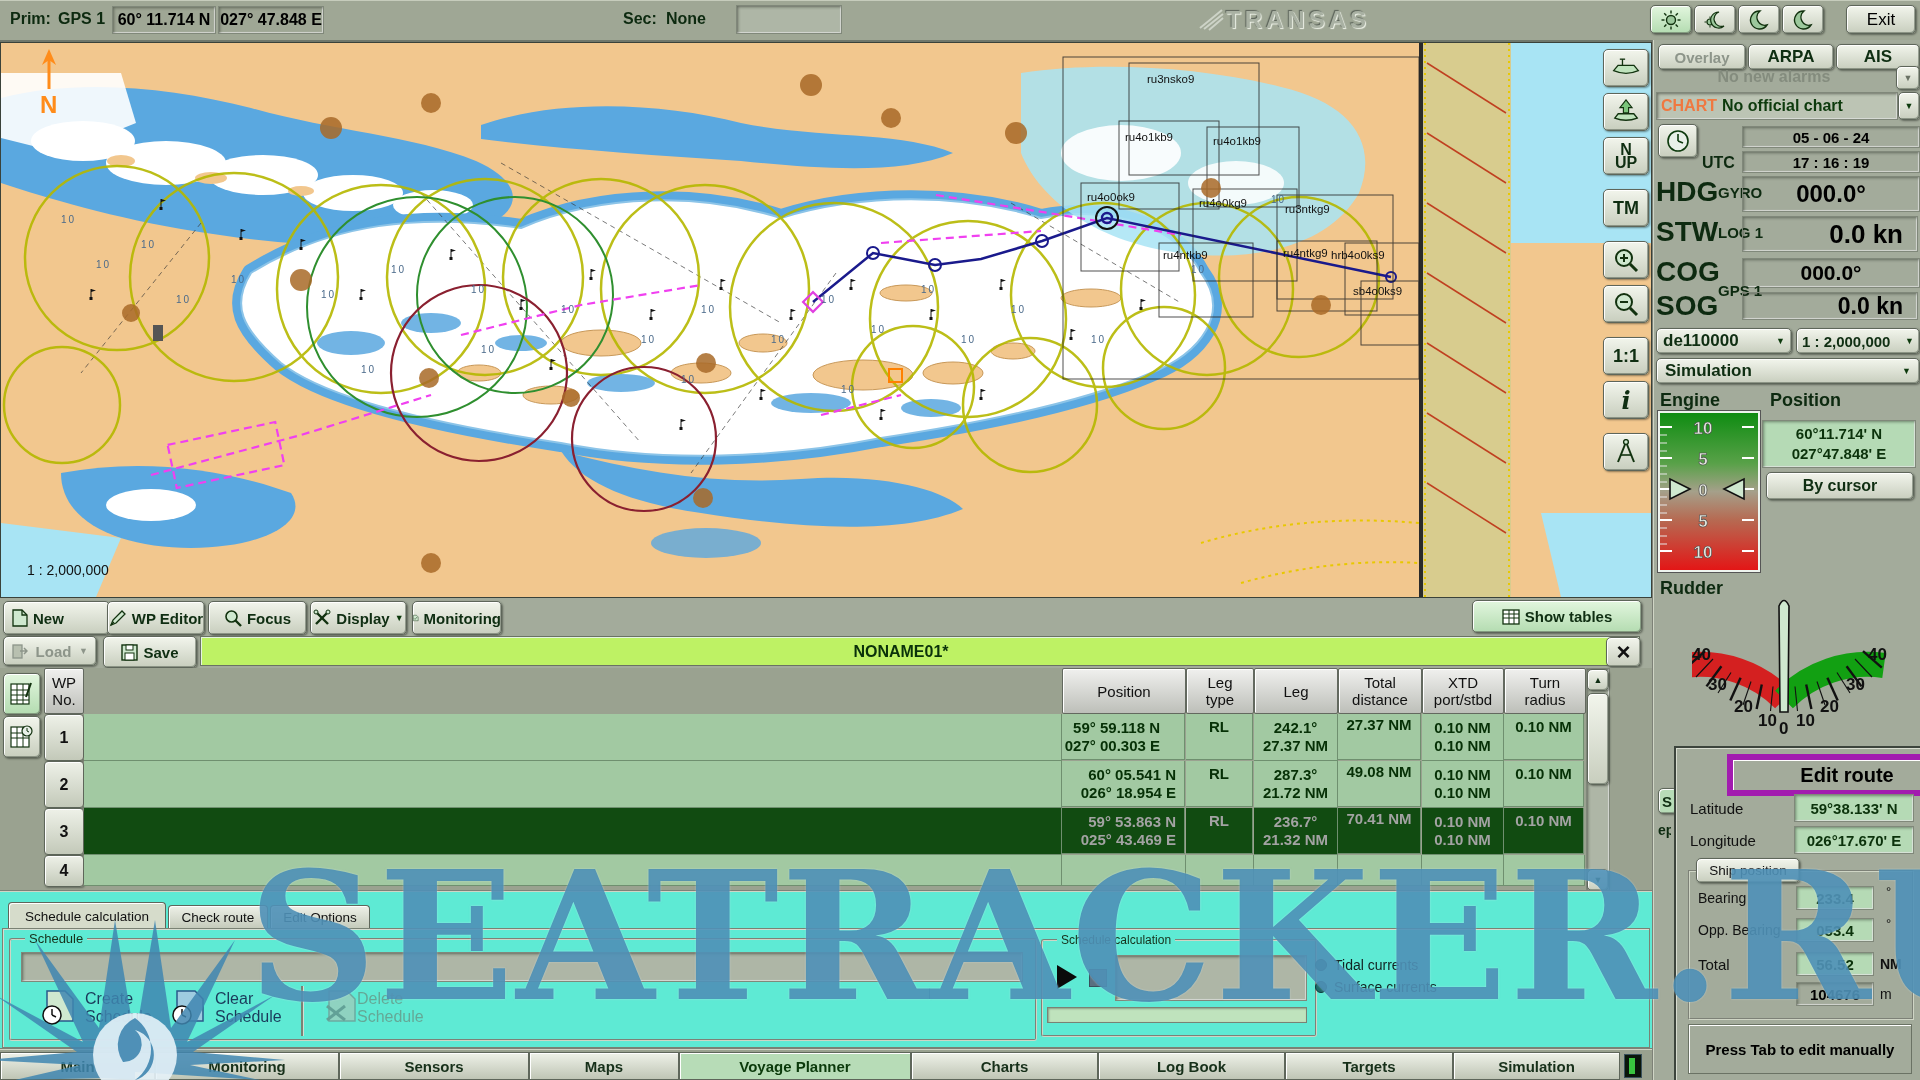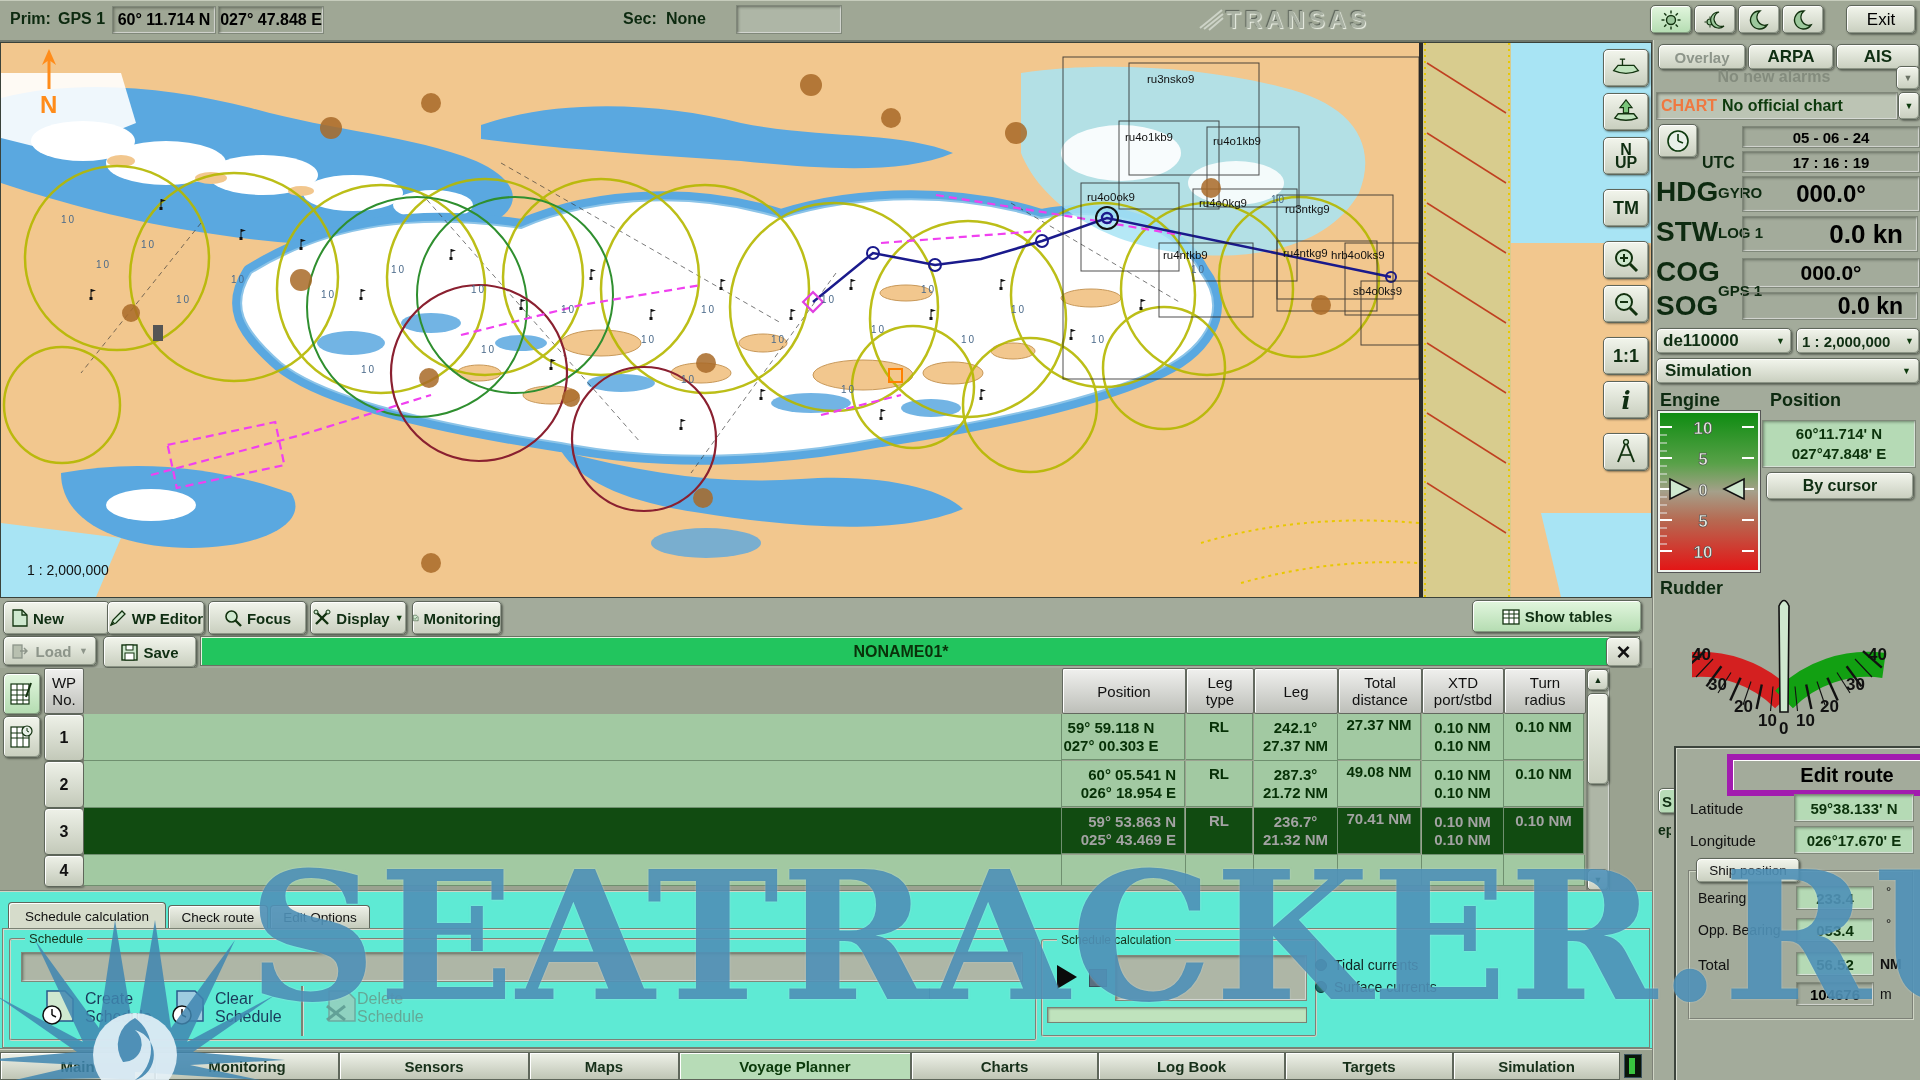--- a/index.html
+++ b/index.html
@@ -566,20 +566,21 @@
       <div class="valbox greenbox" style="left:120px;top:138px;width:76px;height:22px;justify-content:center;font-size:15px;">233.4</div>
       <span class="lbl" style="left:210px;top:136px;font-size:13px;font-weight:normal;color:#111;">°</span>
       <span class="lbl" style="left:22px;top:174px;font-size:14px;font-weight:normal;color:#111;">Opp. Bearing</span>
       <div class="valbox greenbox" style="left:120px;top:170px;width:76px;height:22px;justify-content:center;font-size:15px;">053.4</div>
       <span class="lbl" style="left:210px;top:168px;font-size:13px;font-weight:normal;color:#111;">°</span>
       <span class="lbl" style="left:22px;top:208px;font-size:15px;font-weight:normal;color:#111;">Total</span>
       <div class="valbox greenbox" style="left:120px;top:204px;width:76px;height:22px;justify-content:center;font-size:15px;">56.52</div>
       <span class="lbl" style="left:204px;top:208px;font-size:14px;color:#111;">NM</span>
       <div class="valbox" style="left:120px;top:234px;width:76px;height:22px;justify-content:center;font-size:15px;">104676</div>
       <span class="lbl" style="left:204px;top:238px;font-size:14px;font-weight:normal;color:#111;">m</span>
+      <div class="abs" style="left:12px;top:276px;width:222px;height:48px;border:1px solid #6a7264;box-shadow:inset 1px 1px 0 #fff;display:flex;align-items:center;justify-content:center;font-weight:bold;font-size:15px;color:#000;">Press Tab to edit manually</div>
     </div>
   </div>
 
   <div class="abs" style="left:0;top:598px;width:1652px;height:70px;background:#a3ab9b;">
     <div class="btn" style="left:3px;top:3px;width:97px;height:32px;justify-content:flex-start;padding-left:8px;">
       <svg width="16" height="18" viewBox="0 0 16 18">
           <path d="M1,1 H10 L15,6 V17 H1 Z" fill="#cfe8cf" stroke="#12320f" stroke-width="1.3"></path>
           <path d="M10,1 V6 H15" fill="none" stroke="#12320f" stroke-width="1.3"></path>
         </svg>
       <span>New</span>
@@ -634,21 +635,21 @@
       <span class="ddarrow" style="color:#8d958a;">▼</span>
     </div>
     <div class="btn" style="left:103px;top:38px;width:92px;height:30px;">
       <svg width="17" height="17" viewBox="0 0 17 17">
           <rect x="1" y="1" width="15" height="15" fill="#cfe8cf" stroke="#12320f" stroke-width="1.4"></rect>
           <rect x="5" y="1" width="7" height="5" fill="#fff" stroke="#12320f" stroke-width="1"></rect>
           <rect x="4" y="9" width="9" height="7" fill="#fff" stroke="#12320f" stroke-width="1"></rect>
         </svg>
       <span>Save</span>
     </div>
-    <div class="abs" style="left:200px;top:38px;width:1440px;height:30px;background:#22c55e;border:1px solid #6a7264;box-shadow:inset 1px 1px 0 #e4f4e0;box-sizing:border-box;">
+    <div class="abs" style="left:200px;top:38px;width:1440px;height:30px;background:#bef264;border:1px solid #6a7264;box-shadow:inset 1px 1px 0 #e4f4e0;box-sizing:border-box;">
       <div style="position:absolute;left:0;top:0;width:1400px;height:30px;display:flex;align-items:center;justify-content:center;font-weight:bold;font-size:16px;color:#0a320a;">NONAME01*</div>
     </div>
     <div class="btn" style="left:1606px;top:39px;width:33px;height:28px;font-size:24px;color:#111;">
         <span>×</span>
       </div>
   </div>
 
   <div class="abs" style="left:0;top:668px;width:1652px;height:222px;background:#9aa290;">
 
     <div class="btn active" style="left:3px;top:5px;width:36px;height:40px;">
@@ -698,21 +699,21 @@
         <span>port/stbd</span>
       </div>
     <div class="hdrcell" style="left:1504px;top:0;width:80px;height:44px;">
         <span>Turn</span>
         <span>radius</span>
       </div>
 
     <div>
       <div class="wpbtn" style="left:44px;top:46px;width:38px;height:45px;">1</div>
       <div class="rowcell" style="left:84px;top:46px;width:977px;height:46px;"></div>
-      <div class="rowcell" style="left:1062px;top:46px;width:123px;height:46px;align-items:center;padding-right:24px;box-sizing:border-box;">
+      <div class="rowcell" style="left:1062px;top:46px;width:123px;height:46px;align-items:flex-end;padding-right:24px;box-sizing:border-box;">
           <span>59° 59.118 N</span>
           <span>027° 00.303 E</span>
         </div>
       <div class="rowcell" style="left:1186px;top:46px;width:67px;height:46px;align-items:center;justify-content:flex-start;padding-top:4px;box-sizing:border-box;">RL</div>
       <div class="rowcell" style="left:1254px;top:46px;width:83px;height:46px;align-items:center;">
           <span>242.1°</span>
           <span>27.37 NM</span>
         </div>
       <div class="rowcell" style="left:1338px;top:46px;width:83px;height:46px;align-items:center;justify-content:flex-start;padding-top:2px;box-sizing:border-box;">27.37 NM</div>
       <div class="rowcell" style="left:1422px;top:46px;width:81px;height:46px;align-items:center;">

